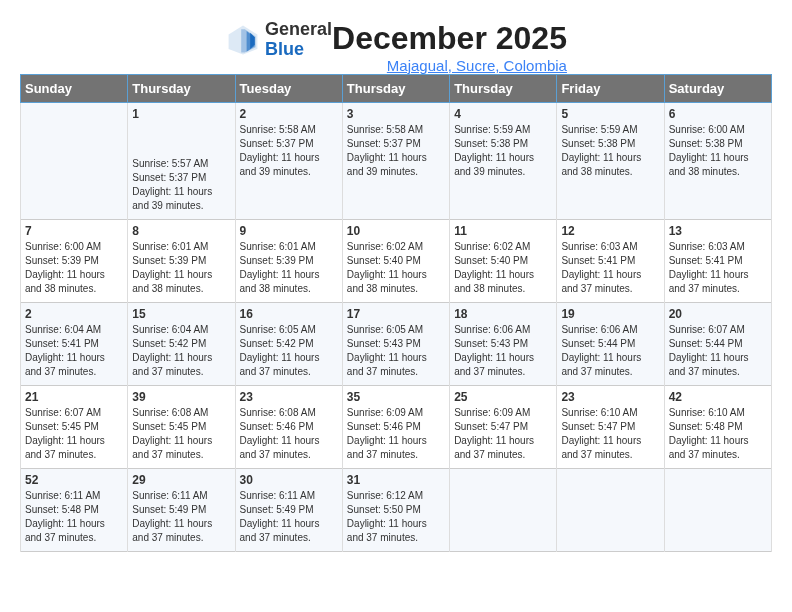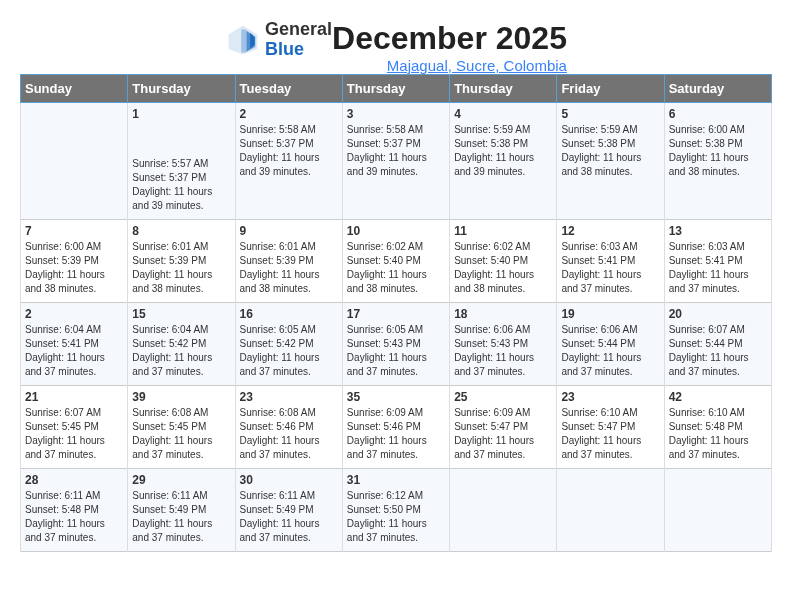--- a/index.html
+++ b/index.html
@@ -292,21 +292,21 @@
         </td>
         <td>
           <span class="day-number">42</span>
           <div class="cell-info" style="white-space: pre-line;">Sunrise: 6:10 AM
 Sunset: 5:48 PM
 Daylight: 11 hours and 37 minutes.</div>
         </td>
       </tr>
       <tr>
         <td>
-          <span class="day-number">28</span>
+          <span class="day-number">52</span>
           <div class="cell-info" style="white-space: pre-line;">Sunrise: 6:11 AM
 Sunset: 5:48 PM
 Daylight: 11 hours and 37 minutes.</div>
         </td>
         <td>
           <span class="day-number">29</span>
           <div class="cell-info" style="white-space: pre-line;">Sunrise: 6:11 AM
 Sunset: 5:49 PM
 Daylight: 11 hours and 37 minutes.</div>
         </td>

